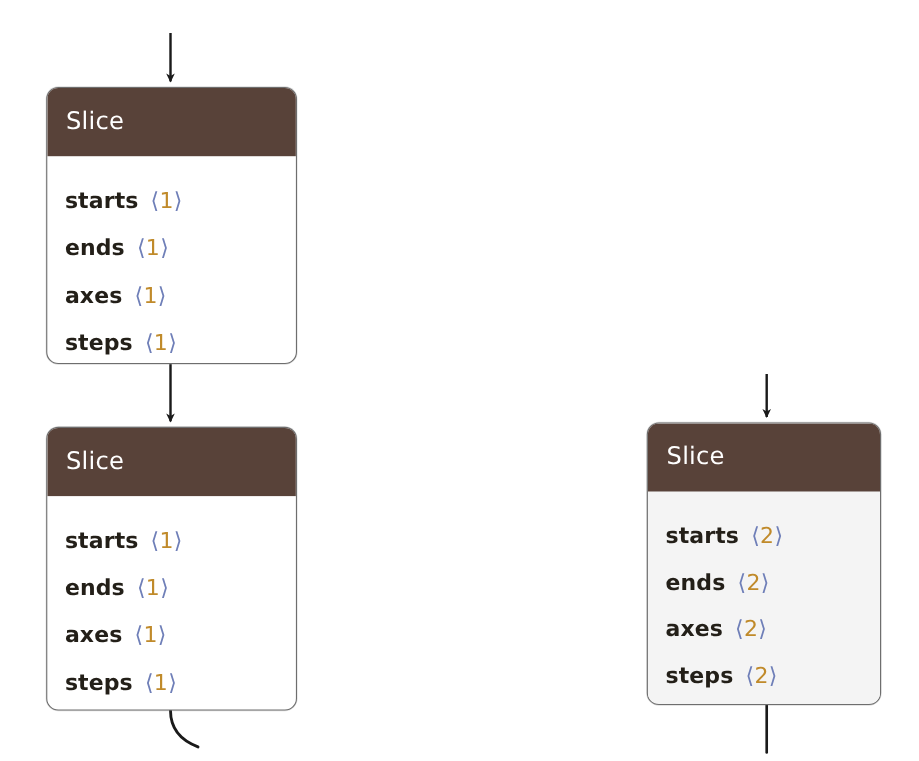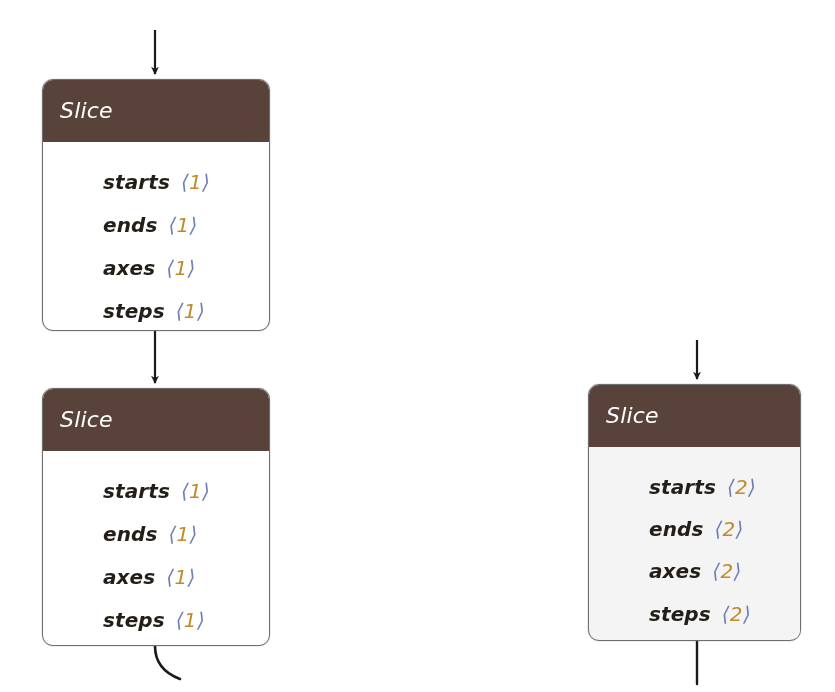--- a/index.html
+++ b/index.html
@@ -14,21 +14,20 @@
     position: relative;
     overflow: hidden;
     font-family: "DejaVu Sans", "Liberation Sans", sans-serif;
   }
 
   #canvas {
     position: absolute;
     inset: 0;
     width: 745px;
     height: 692px;
-    font-style: italic;
   }
 
   #edges {
     position: absolute;
     left: 0;
     top: 0;
     width: 835px;
     height: 692px;
     z-index: 1;
     pointer-events: none;
@@ -55,21 +54,20 @@
     padding: 0 0 0 17px;
     display: flex;
     align-items: center;
     letter-spacing: 0.2px;
   }
 
   .node-body {
     box-sizing: border-box;
     padding: 4px;
     position: relative;
-    margin-left: 44px;
   }
 
   .attr-row {
     position: absolute;
     left: 16px;
     display: flex;
     align-items: baseline;
     white-space: nowrap;
     line-height: 1;
   }

